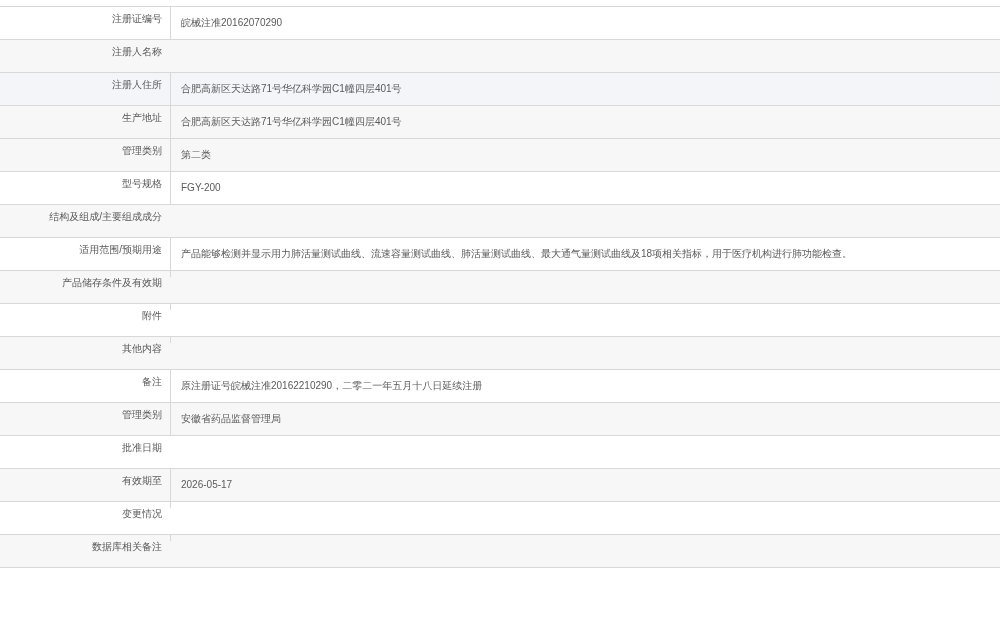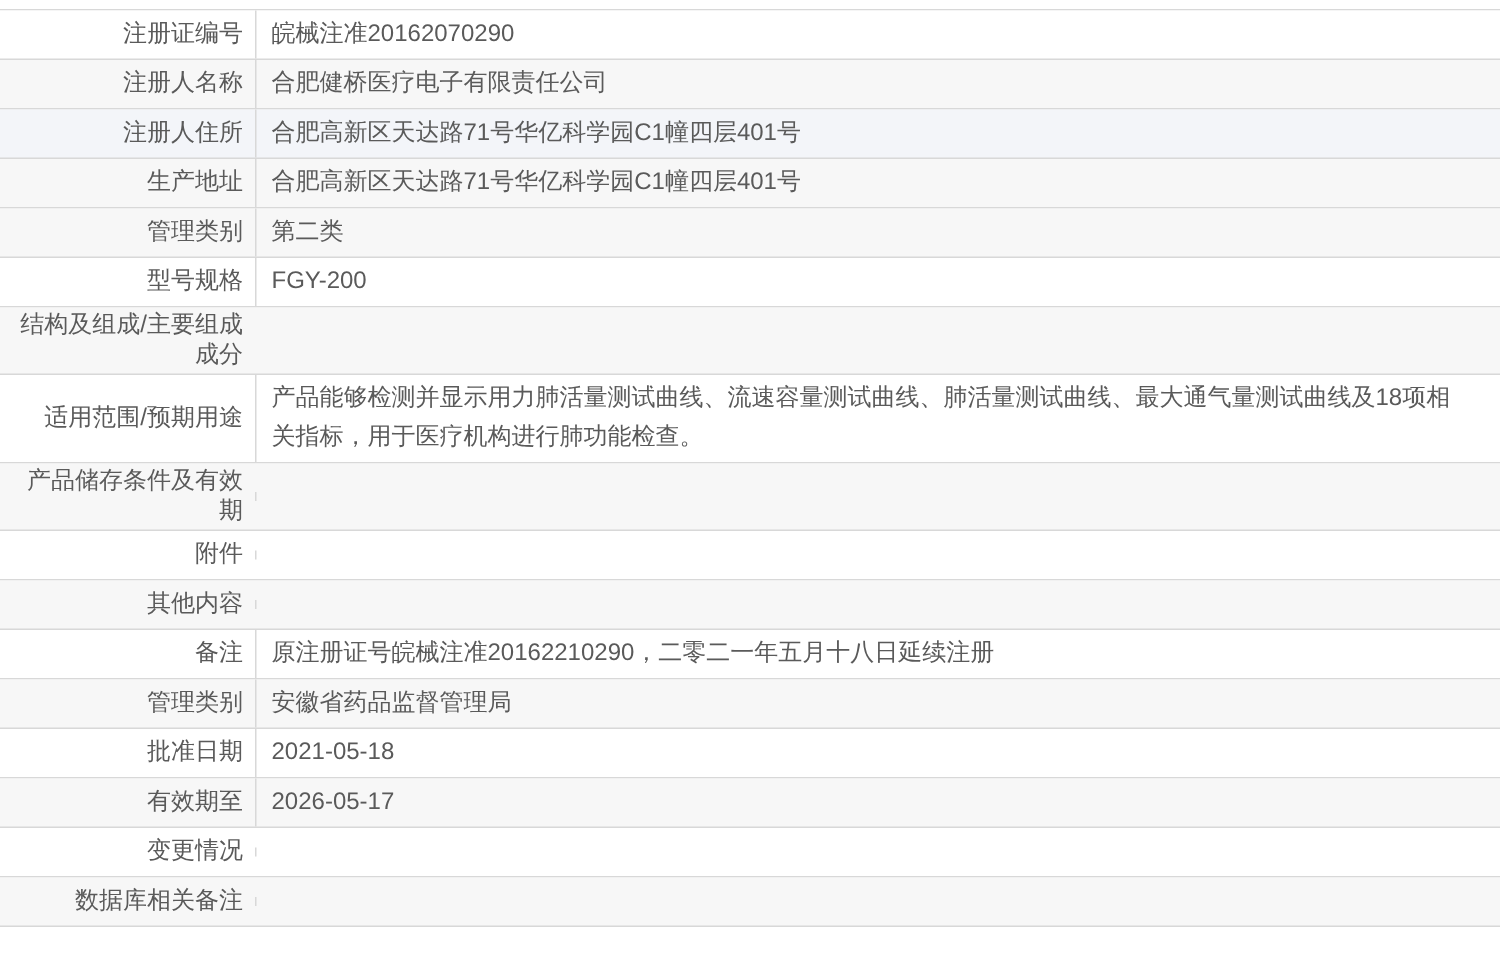--- a/index.html
+++ b/index.html
@@ -16,24 +16,24 @@
     background:var(--page-bg);
     font-family:"Liberation Sans","DejaVu Sans",sans-serif;
   }
   .detail-table{
     width:1000px;
     margin-top:6px;
     border-top:1px solid var(--border);
   }
   .row{
     display:flex;
-    align-items:center;
+    align-items:flex-start;
     min-height:33px;
     border-bottom:1px solid var(--border);
-    font-size:16px;
+    font-size:10px;
     color:var(--text);
     background:#ffffff;
   }
   .row.alt{background:var(--alt-row-bg);}
   .row.hover{background:var(--hover-row-bg);}
   .label-cell{
     width:170px;
     flex:0 0 170px;
     display:flex;
     align-items:center;
@@ -57,21 +57,20 @@
 
 <div class="detail-table">
 
   <div class="row">
     <div class="label-cell">注册证编号</div>
     <div class="value-cell">皖械注准20162070290</div>
   </div>
 
   <div class="row alt">
     <div class="label-cell">注册人名称</div>
-    <div class="value-cell">合肥健桥医疗电子有限责任公司</div>
   </div>
 
   <div class="row hover">
     <div class="label-cell">注册人住所</div>
     <div class="value-cell">合肥高新区天达路71号华亿科学园C1幢四层401号</div>
   </div>
 
   <div class="row alt">
     <div class="label-cell">生产地址</div>
     <div class="value-cell">合肥高新区天达路71号华亿科学园C1幢四层401号</div>
@@ -117,21 +116,20 @@
     <div class="value-cell">原注册证号皖械注准20162210290，二零二一年五月十八日延续注册</div>
   </div>
 
   <div class="row alt">
     <div class="label-cell">管理类别</div>
     <div class="value-cell">安徽省药品监督管理局</div>
   </div>
 
   <div class="row">
     <div class="label-cell">批准日期</div>
-    <div class="value-cell">2021-05-18</div>
   </div>
 
   <div class="row alt">
     <div class="label-cell">有效期至</div>
     <div class="value-cell">2026-05-17</div>
   </div>
 
   <div class="row">
     <div class="label-cell">变更情况</div>
     <div class="value-cell"></div>

